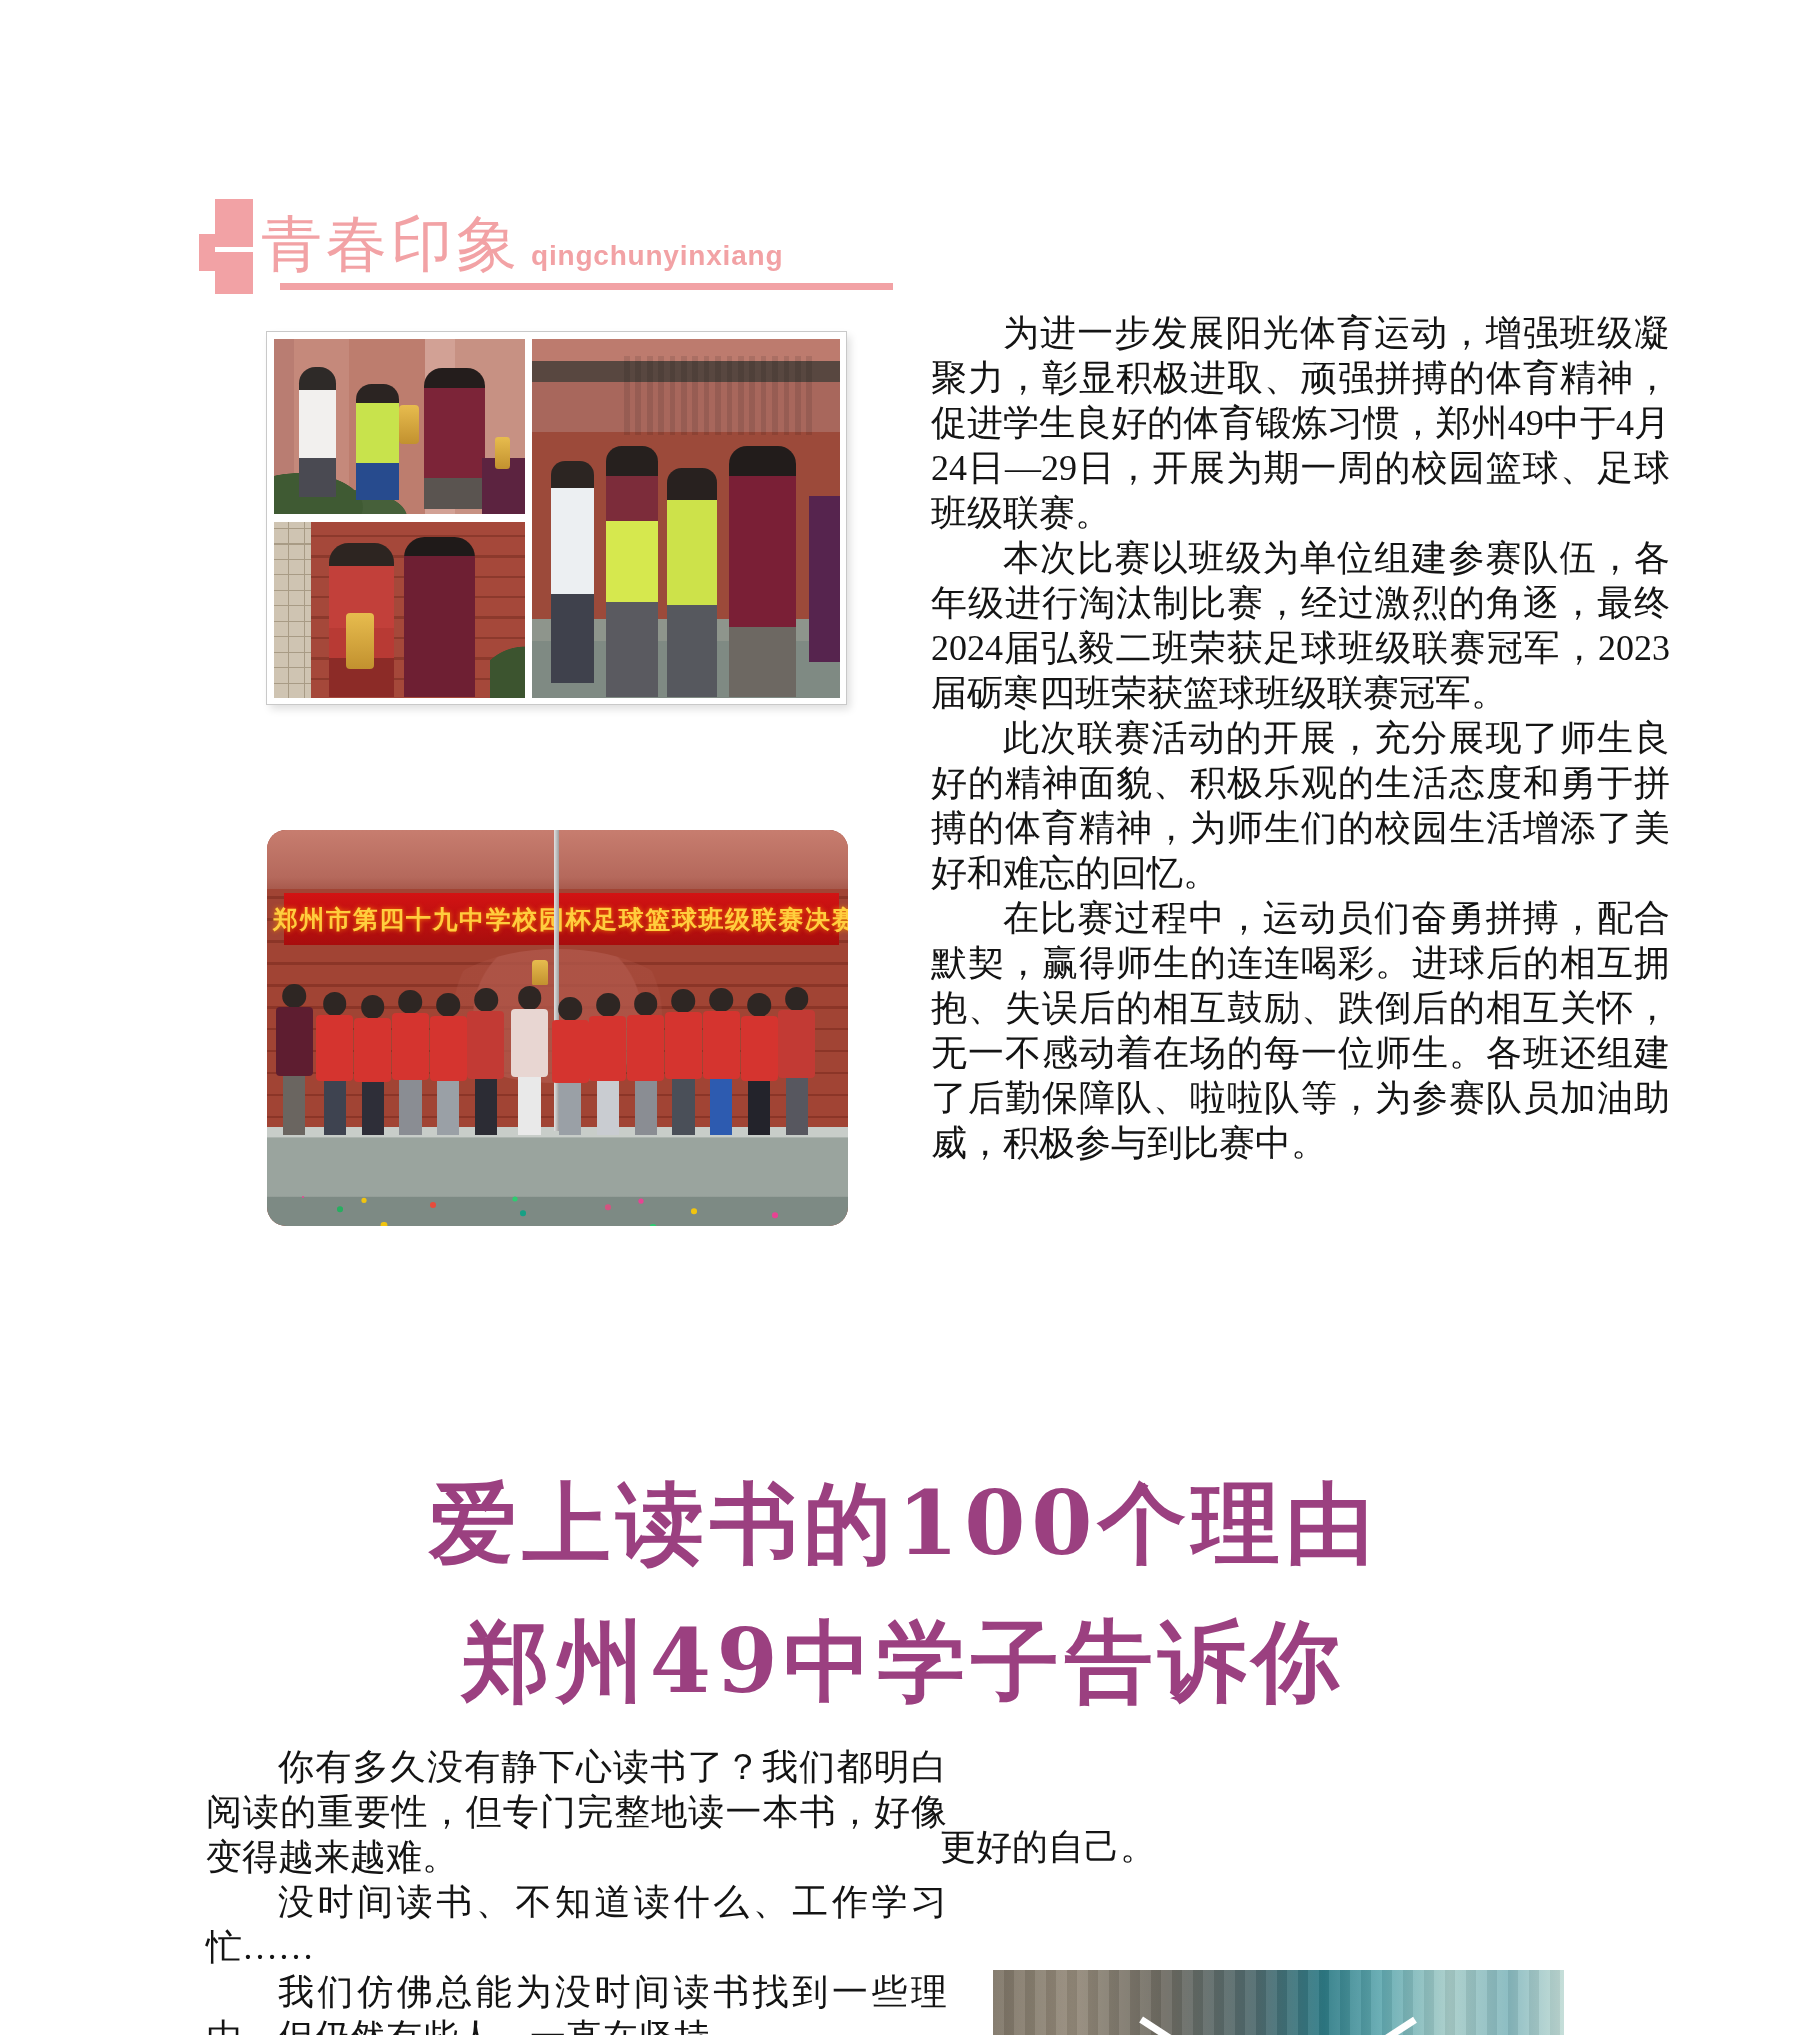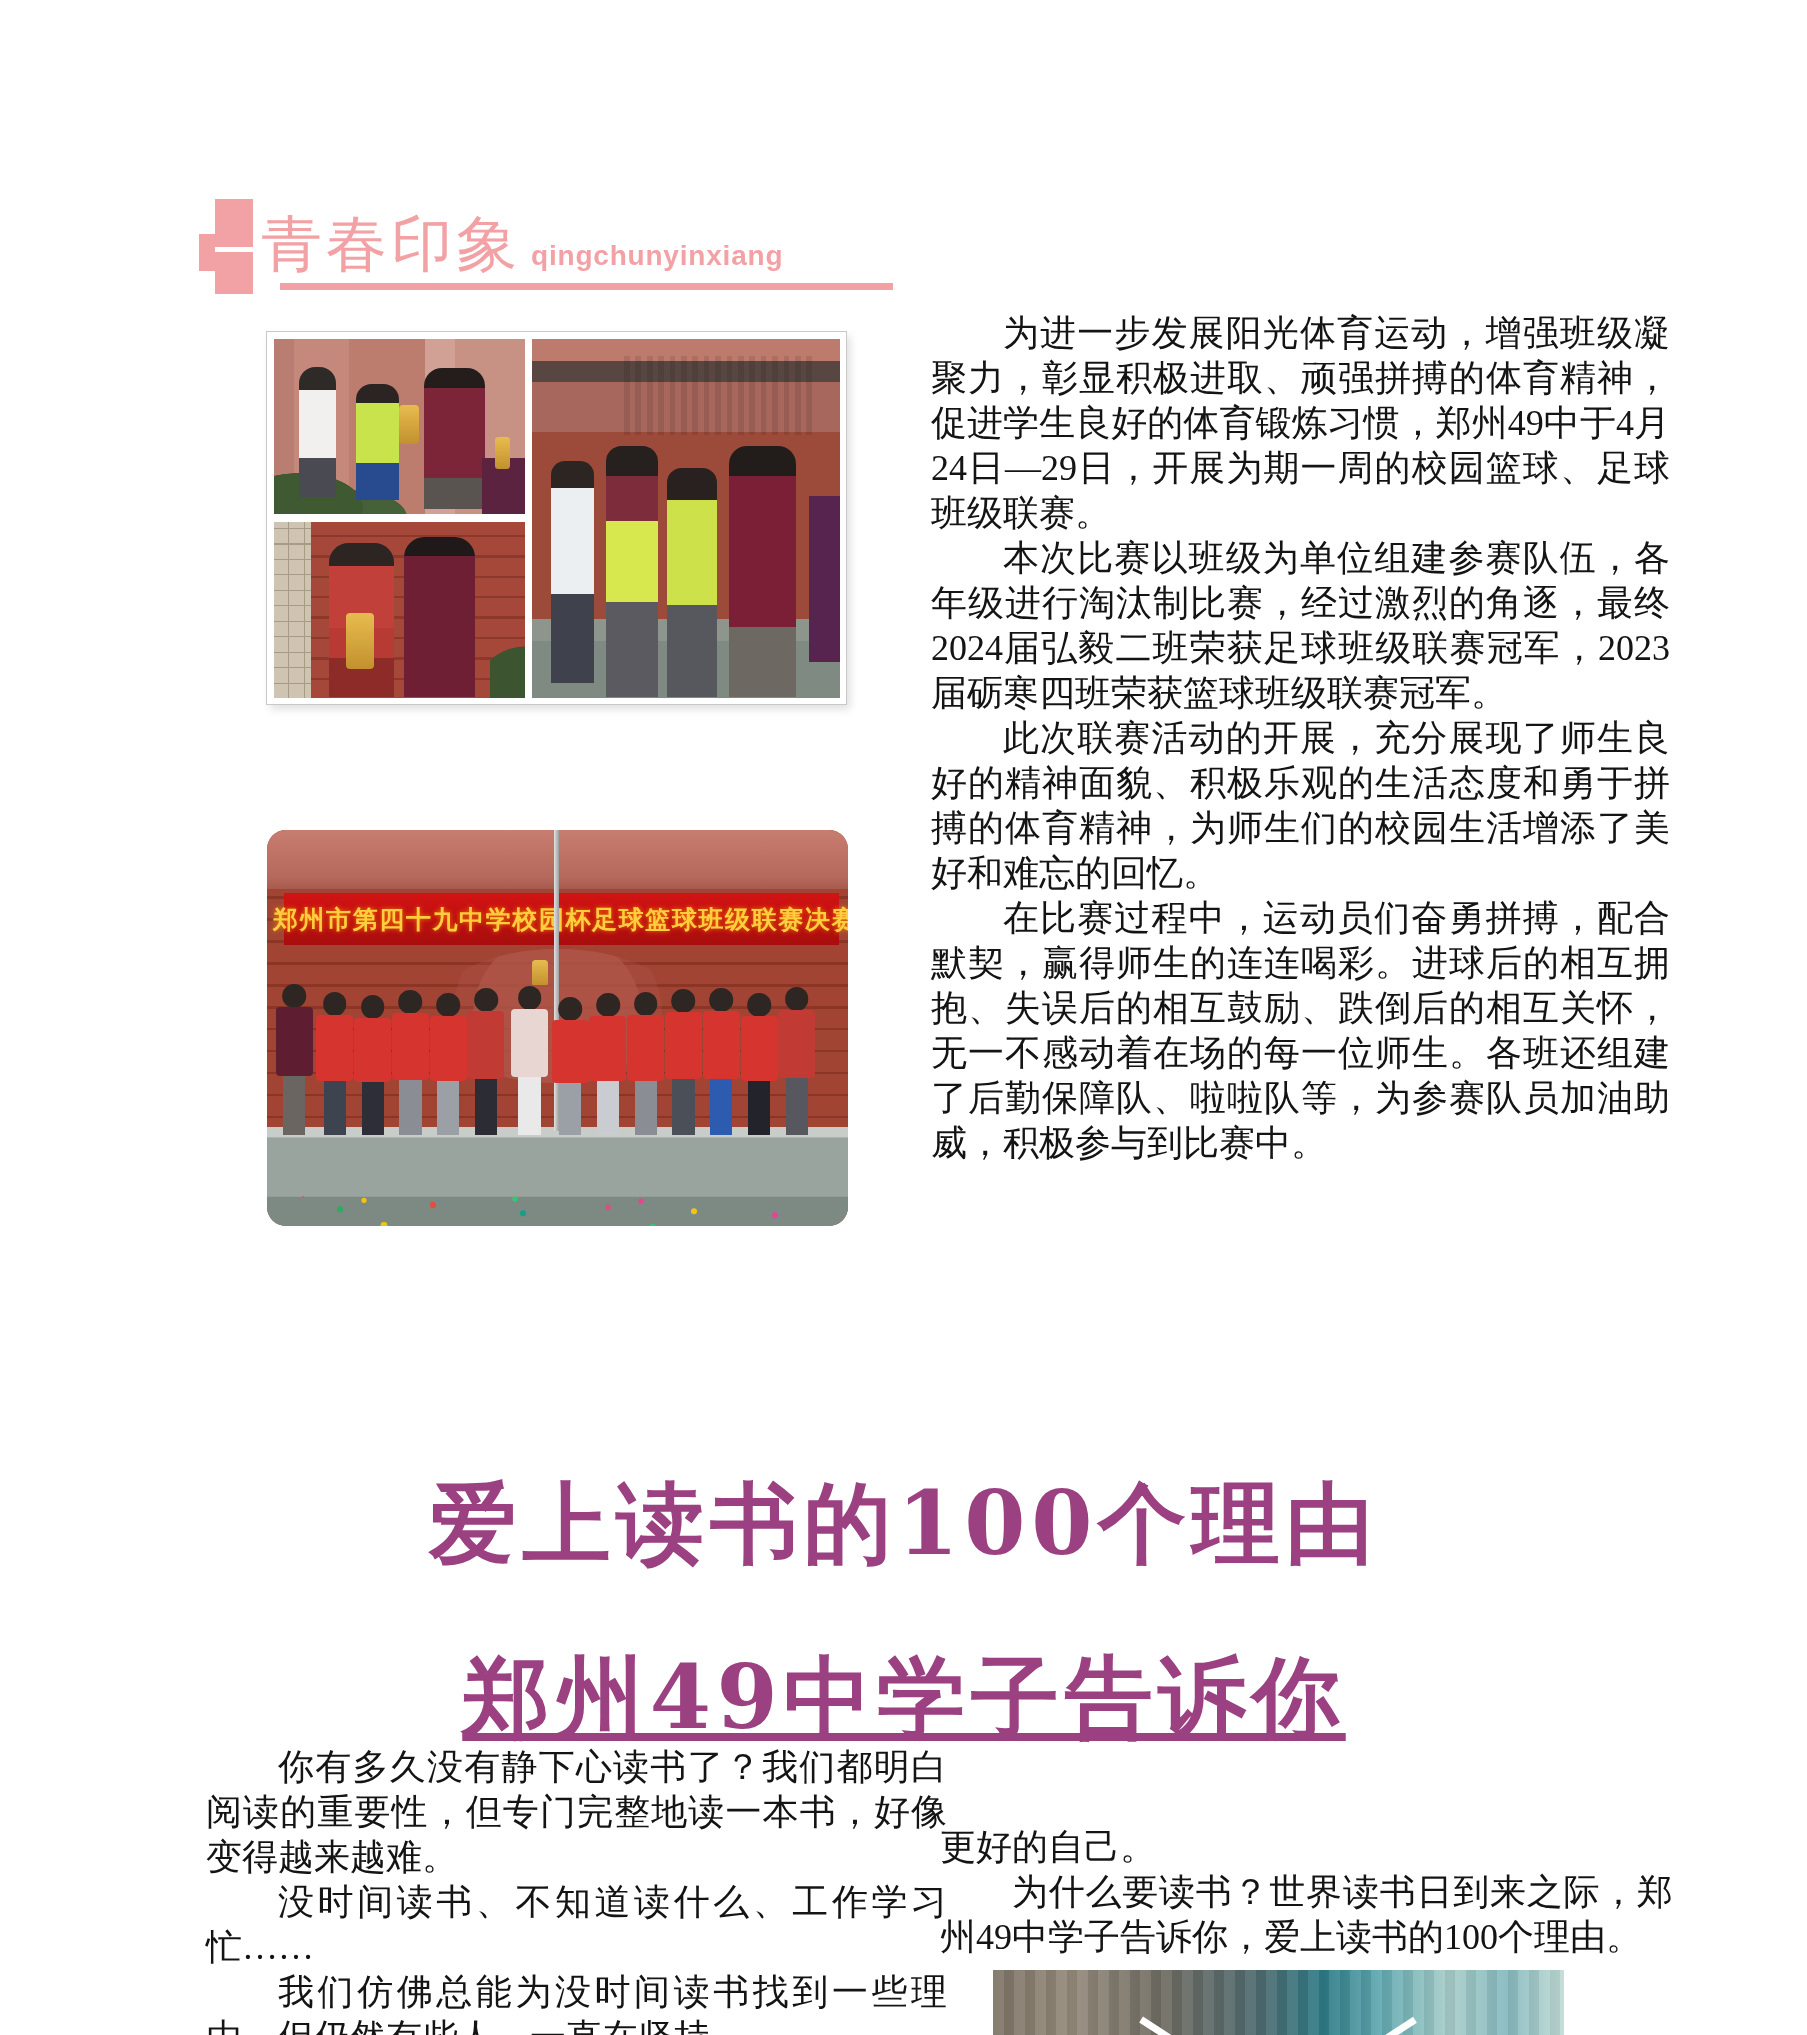--- a/index.html
+++ b/index.html
@@ -201,31 +201,30 @@
   </div>
 
   <div class="bodycol" style="left:931px;top:311px;width:739px;">
     <p>为进一步发展阳光体育运动，增强班级凝聚力，彰显积极进取、顽强拼搏的体育精神，促进学生良好的体育锻炼习惯，郑州49中于4月24日—29日，开展为期一周的校园篮球、足球班级联赛。</p>
     <p>本次比赛以班级为单位组建参赛队伍，各年级进行淘汰制比赛，经过激烈的角逐，最终2024届弘毅二班荣获足球班级联赛冠军，2023届砺寒四班荣获篮球班级联赛冠军。</p>
     <p>此次联赛活动的开展，充分展现了师生良好的精神面貌、积极乐观的生活态度和勇于拼搏的体育精神，为师生们的校园生活增添了美好和难忘的回忆。</p>
     <p>在比赛过程中，运动员们奋勇拼搏，配合默契，赢得师生的连连喝彩。进球后的相互拥抱、失误后的相互鼓励、跌倒后的相互关怀，无一不感动着在场的每一位师生。各班还组建了后勤保障队、啦啦队等，为参赛队员加油助威，积极参与到比赛中。</p>
   </div>
 
   <div class="big-title" style="top:1465px;">爱上读书的100个理由</div>
-  <div class="big-title" style="top:1639px;text-decoration:underline;">郑州49中学子告诉你</div>
+  <div class="big-title" style="top:1603px;">郑州49中学子告诉你</div>
 
   <div class="bodycol" style="left:206px;top:1745px;width:741px;">
     <p>你有多久没有静下心读书了？我们都明白阅读的重要性，但专门完整地读一本书，好像变得越来越难。</p>
     <p>没时间读书、不知道读什么、工作学习忙……</p>
     <p>我们仿佛总能为没时间读书找到一些理由，但仍然有些人，一直在坚持。</p>
 
   </div>
   <div class="bodycol" style="left:940px;top:1825px;width:733px;">
     <p class="noindent">更好的自己。</p>
-    <p>为什么要读书？世界读书日到来之际，郑州49中学子告诉你，爱上读书的100个理由。</p>
   </div>
 
   <div class="poster">
     <div class="poster-blur"></div>
 
     <div class="chev l"></div>
     <div class="chev r"></div>
 
   </div>
 

